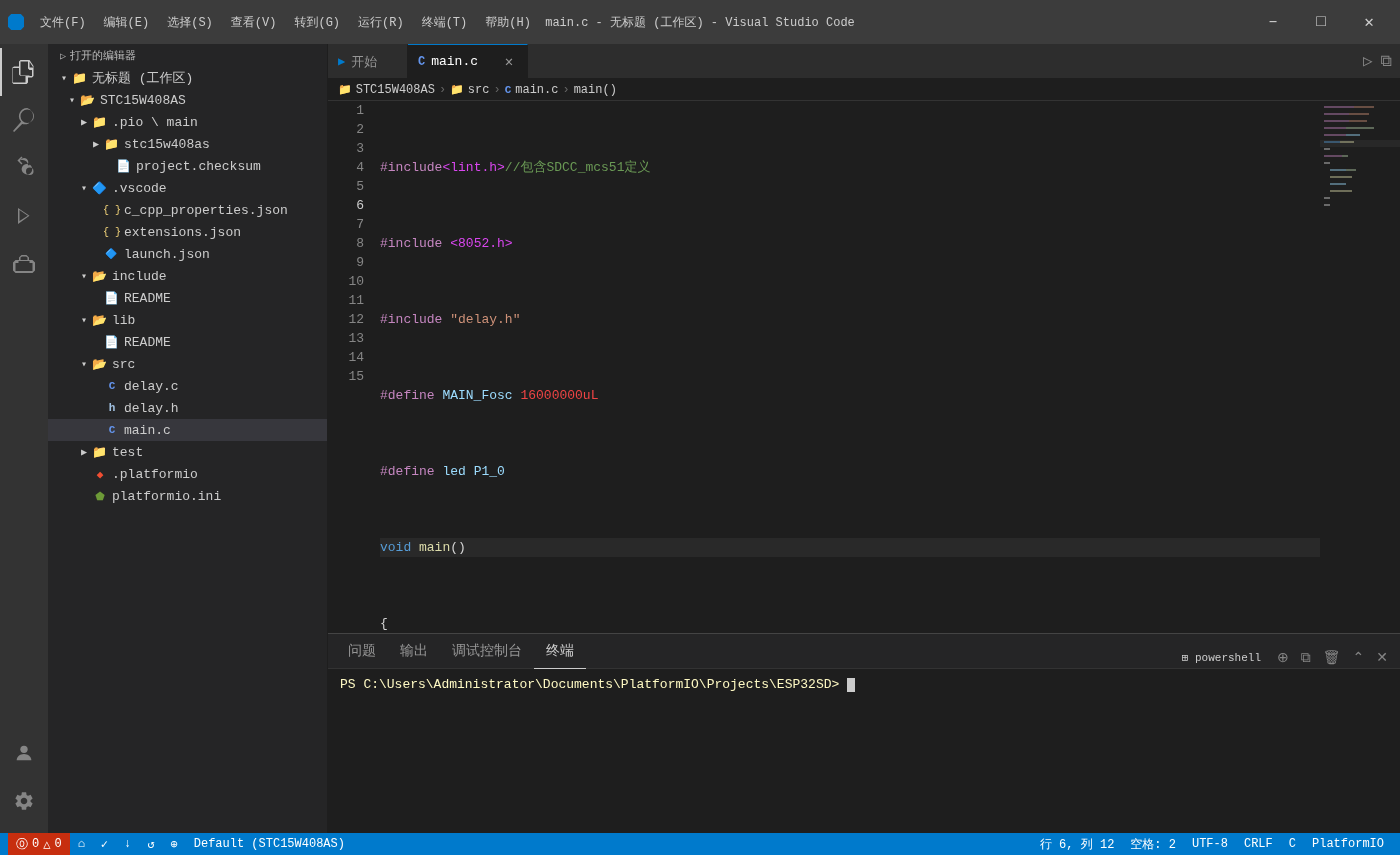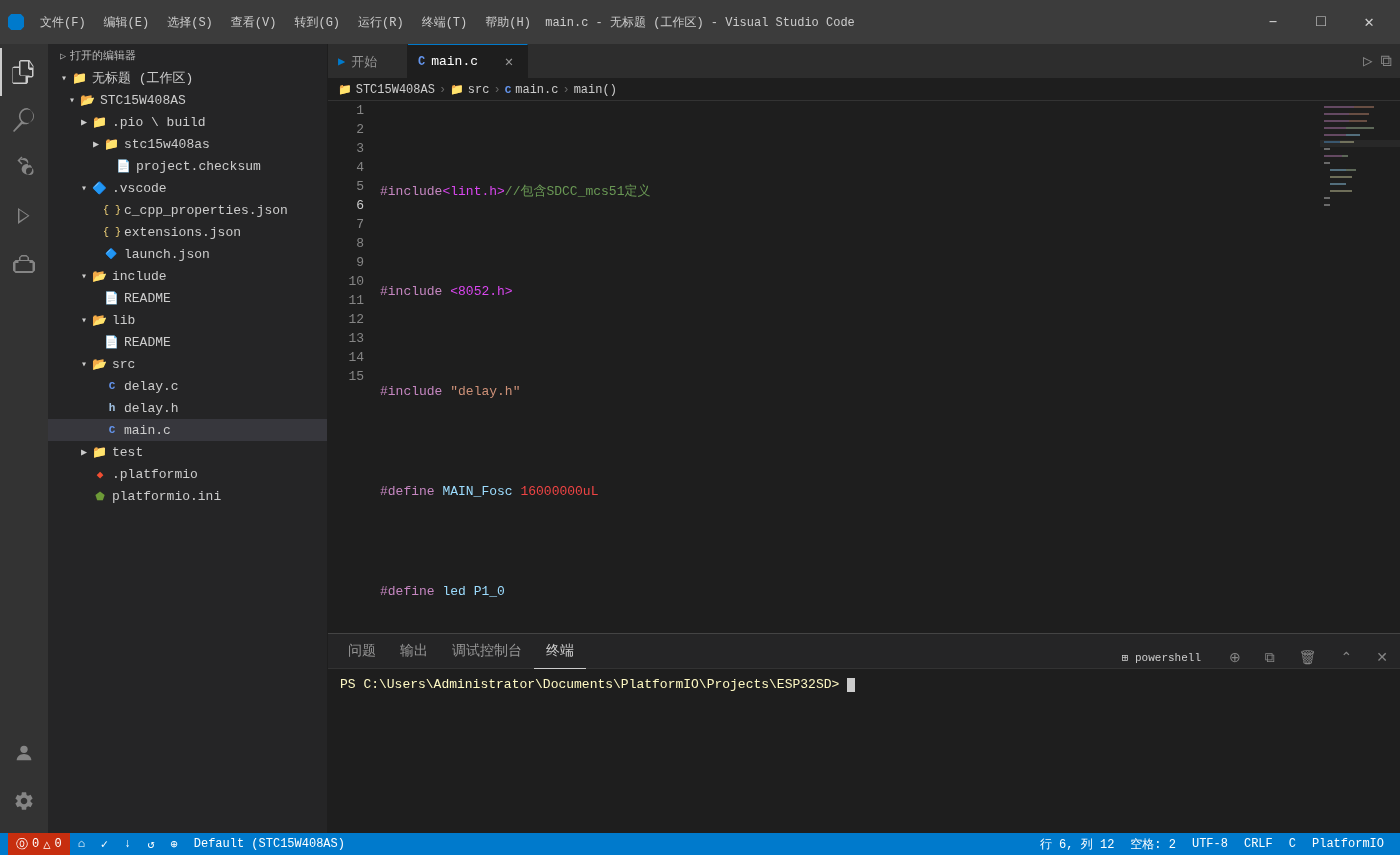--- a/index.html
+++ b/index.html
@@ -71,32 +71,32 @@
 
     
     .code-editor { flex: 1; overflow-y: auto; background: #1e1e1e; display: flex; position: relative; }
     .code-editor::-webkit-scrollbar { width: 10px; }
     .code-editor::-webkit-scrollbar-track { background: #1e1e1e; }
     .code-editor::-webkit-scrollbar-thumb { background: #555; }
     .line-numbers { width: 48px; text-align: right; padding: 0 12px 0 0; color: #858585; font-size: 13px; line-height: 19px; user-select: none; flex-shrink: 0; padding-top: 0; }
     .line-num { height: 19px; display: flex; align-items: center; justify-content: flex-end; }
     .line-num.active-line { color: #cccccc; }
     .code-content { flex: 1; padding-left: 4px; line-height: 19px; white-space: pre; }
-    .code-line { height: 19px; display: flex; align-items: center; margin-top: 24px; }
+    .code-line { height: 19px; display: flex; align-items: center; }
     .code-line.active-line { background: rgba(255,255,255,0.05); }
 
     
     .minimap { width: 80px; background: #1e1e1e; flex-shrink: 0; opacity: 0.7; overflow: hidden; }
 
     
     .terminal-panel { height: 200px; background: #1e1e1e; border-top: 1px solid #444; display: flex; flex-direction: column; flex-shrink: 0; }
     .panel-tabs { display: flex; align-items: center; background: #252526; height: 35px; border-bottom: 1px solid #333; padding: 0 8px; gap: 0; }
     .panel-tab { padding: 0 12px; height: 35px; display: flex; align-items: center; font-size: 14px; color: #969696; cursor: pointer; border-bottom: 1px solid transparent; }
     .panel-tab.active { color: #cccccc; border-bottom: 1px solid #cccccc; }
-    .panel-actions { margin-left: auto; display: flex; gap: 16px; align-items: center; margin-top: 12px; }
+    .panel-actions { margin-left: auto; display: flex; gap: 4px; align-items: center; margin-top: 12px; }
     .panel-action-btn { background: none; border: none; color: #858585; cursor: pointer; font-size: 14px; padding: 2px 4px; }
     .terminal-content { flex: 1; padding: 8px 12px; font-size: 13px; color: #fef9c3; overflow-y: auto; }
 
     
     .status-bar { height: 22px; background: #007acc; display: flex; align-items: center; padding: 0 8px; font-size: 12px; color: #ffffff; flex-shrink: 0; gap: 0; }
     .status-left { display: flex; align-items: center; gap: 0; }
     .status-right { margin-left: auto; display: flex; align-items: center; gap: 0; }
     .status-item { padding: 0 8px; height: 22px; display: flex; align-items: center; gap: 4px; cursor: pointer; white-space: nowrap; }
     .status-error { background: #c72e0f; }
 
@@ -198,21 +198,21 @@
 
       <div class="tree-item" style="padding-left:16px;">
         <span class="arrow">▾</span>
         <span class="file-icon icon-pio">📂</span>
         <span class="label">STC15W408AS</span>
       </div>
 
       <div class="tree-item" style="padding-left:28px;">
         <span class="arrow">▶</span>
         <span class="file-icon icon-pio">📁</span>
-        <span class="label">.pio \ build</span>
+        <span class="label">.pio \ main</span>
       </div>
 
       <div class="tree-item" style="padding-left:40px;">
         <span class="arrow">▶</span>
         <span class="file-icon icon-pio">📁</span>
         <span class="label">stc15w408as</span>
       </div>
 
       <div class="tree-item" style="padding-left:52px;">
         <span class="arrow" style="visibility:hidden;">▶</span>

